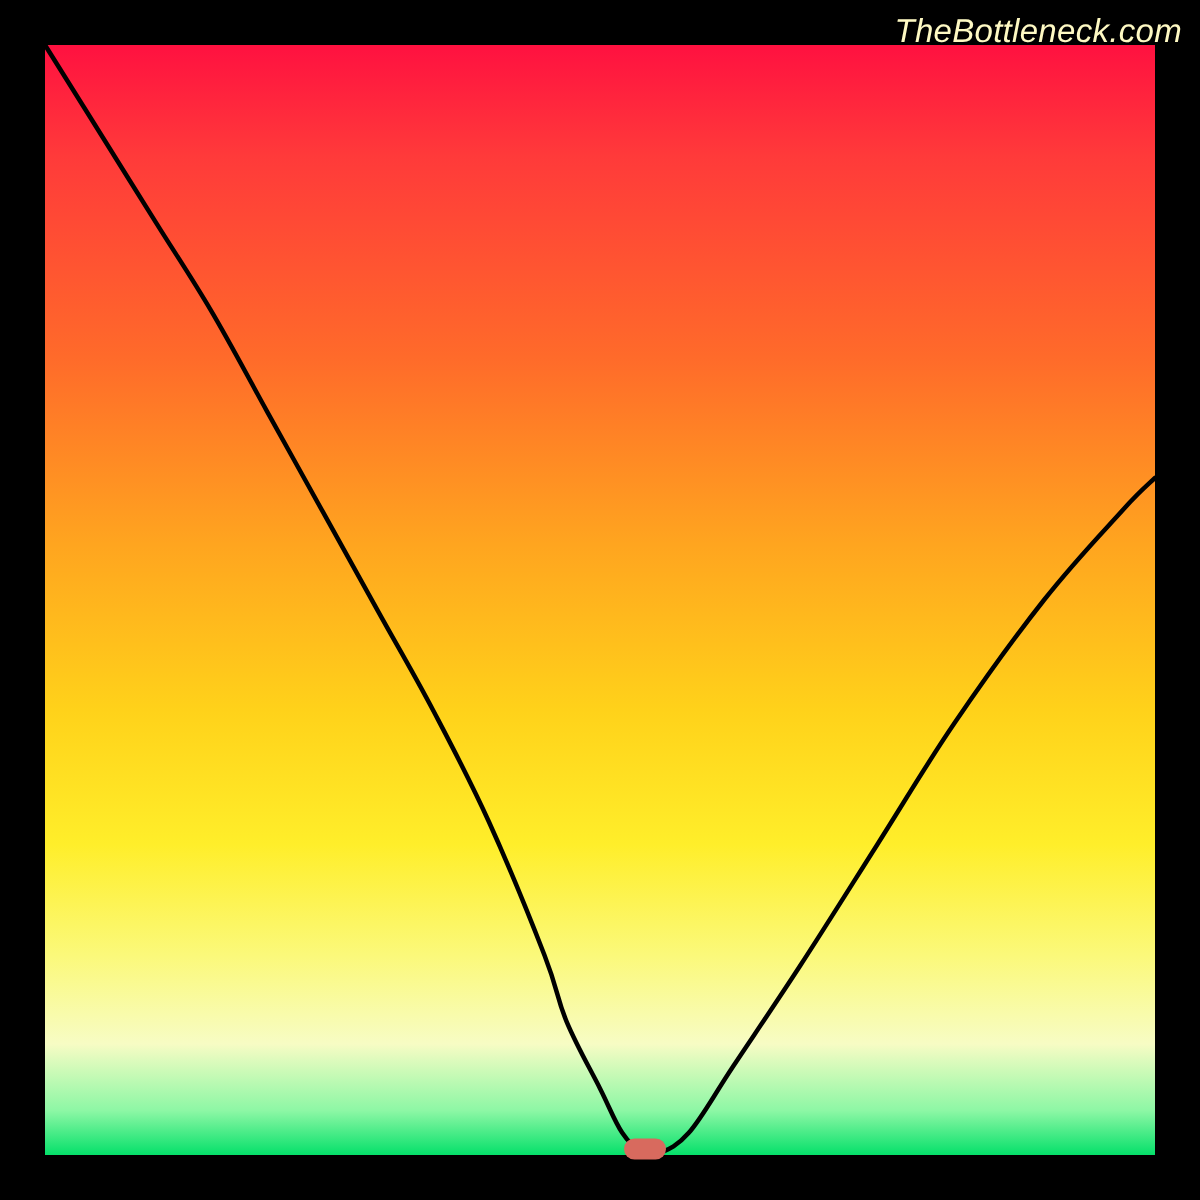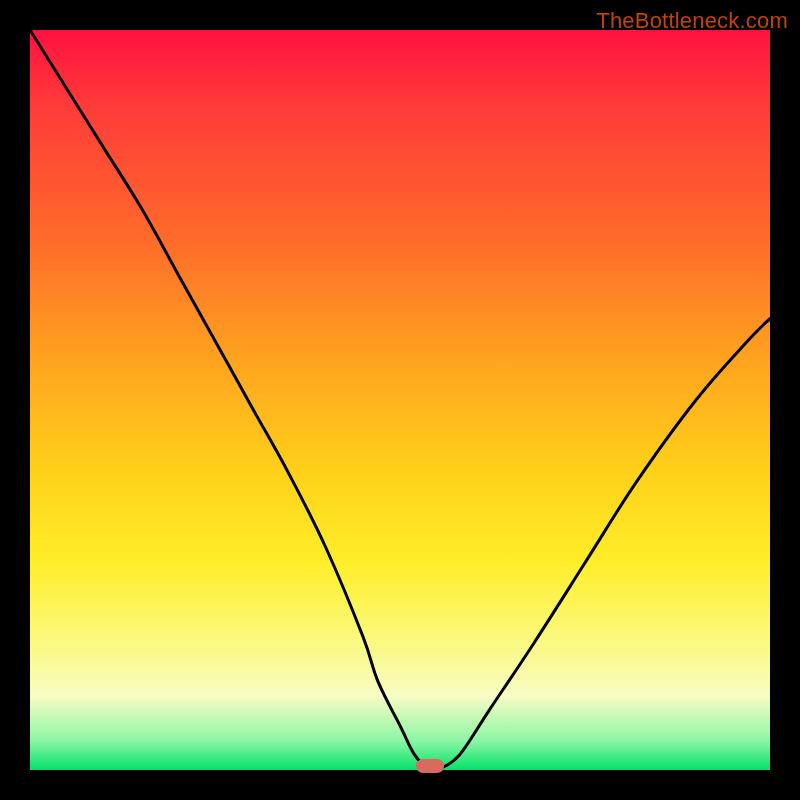--- a/index.html
+++ b/index.html
@@ -34,25 +34,26 @@
       #fbf97a 82%,
       #f7fcc4 90%,
       #8df7a5 96%,
       #05e06a 100%
     );
   }
   .watermark {
     position: absolute;
     top: 8px;
     right: 12px;
-    color: #c2410c;
+    color: #fef9c3;
     font-size: 22px;
     font-weight: 500;
     letter-spacing: 0.2px;
     user-select: none;
+    font-style: italic;
   }
   svg.curve {
     position: absolute;
     left: 0;
     top: 0;
     width: 740px;
     height: 740px;
     overflow: visible;
   }
   .marker {

